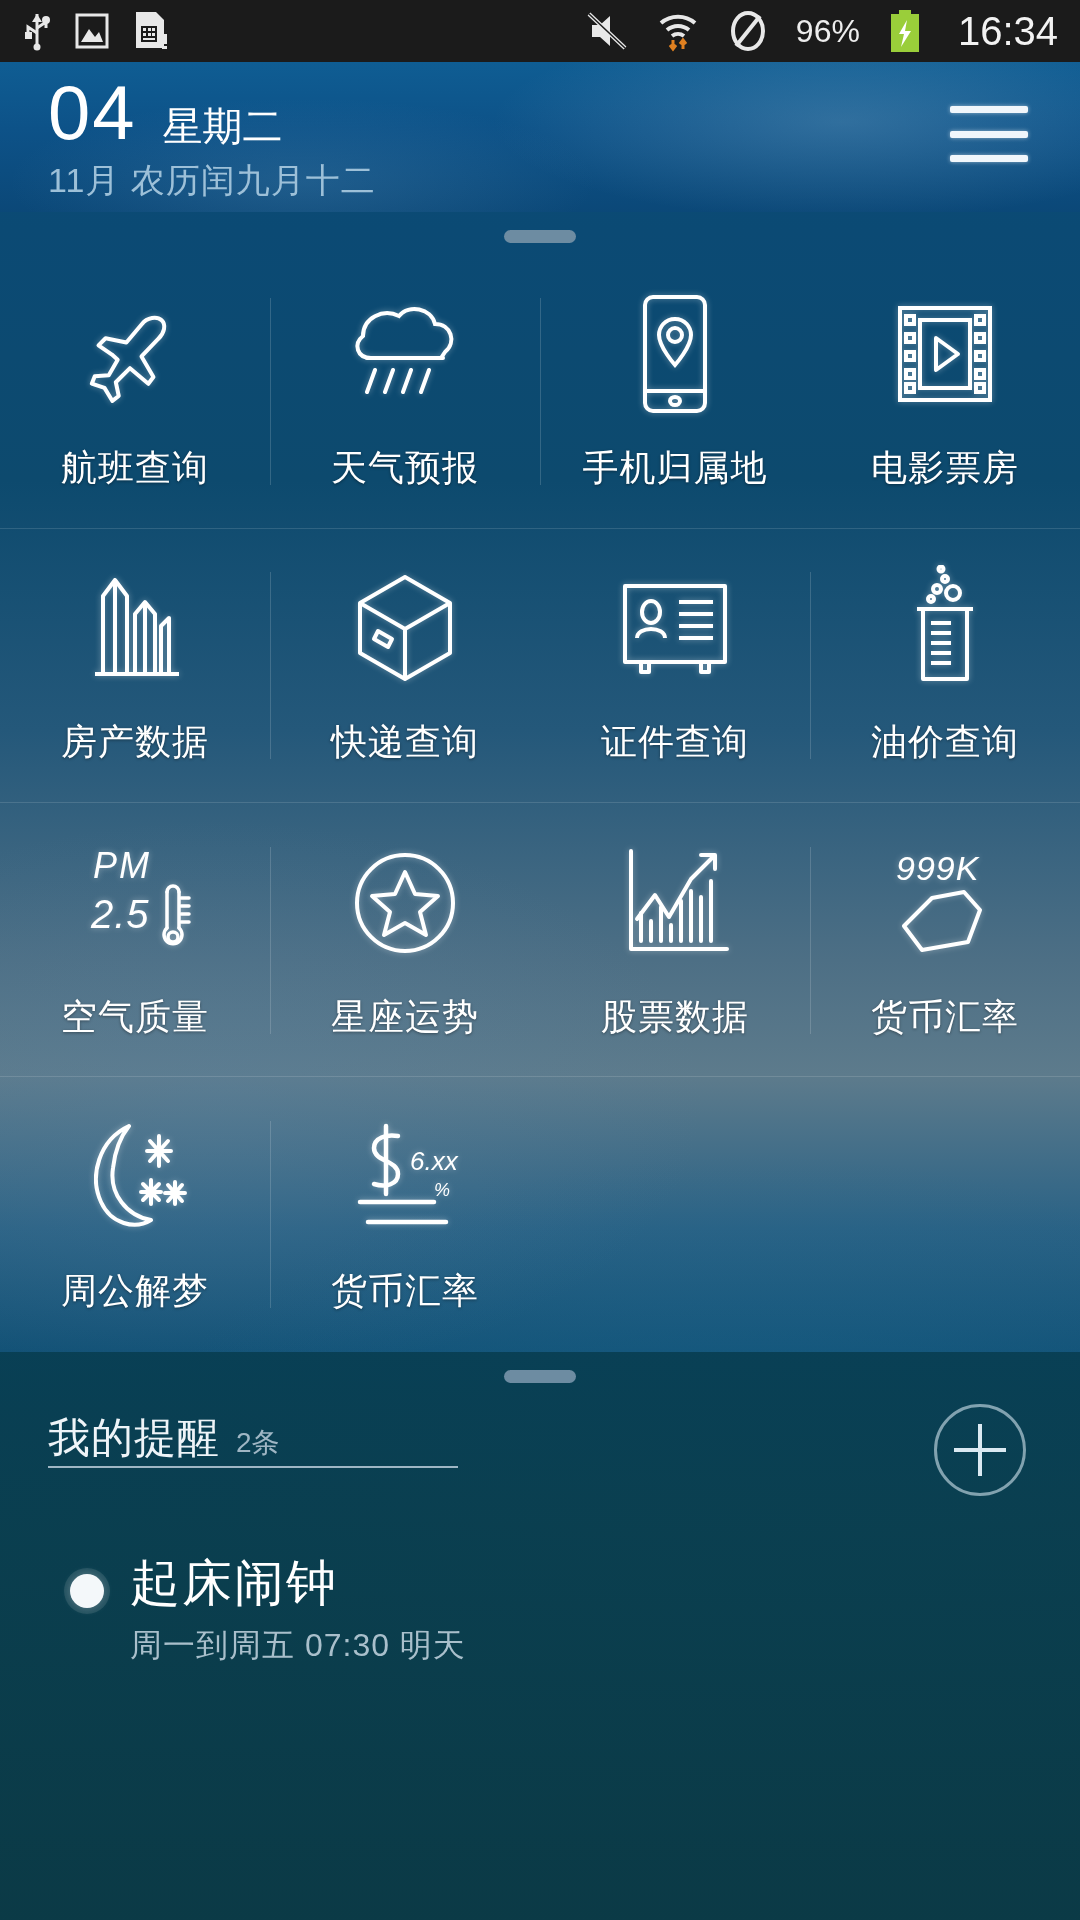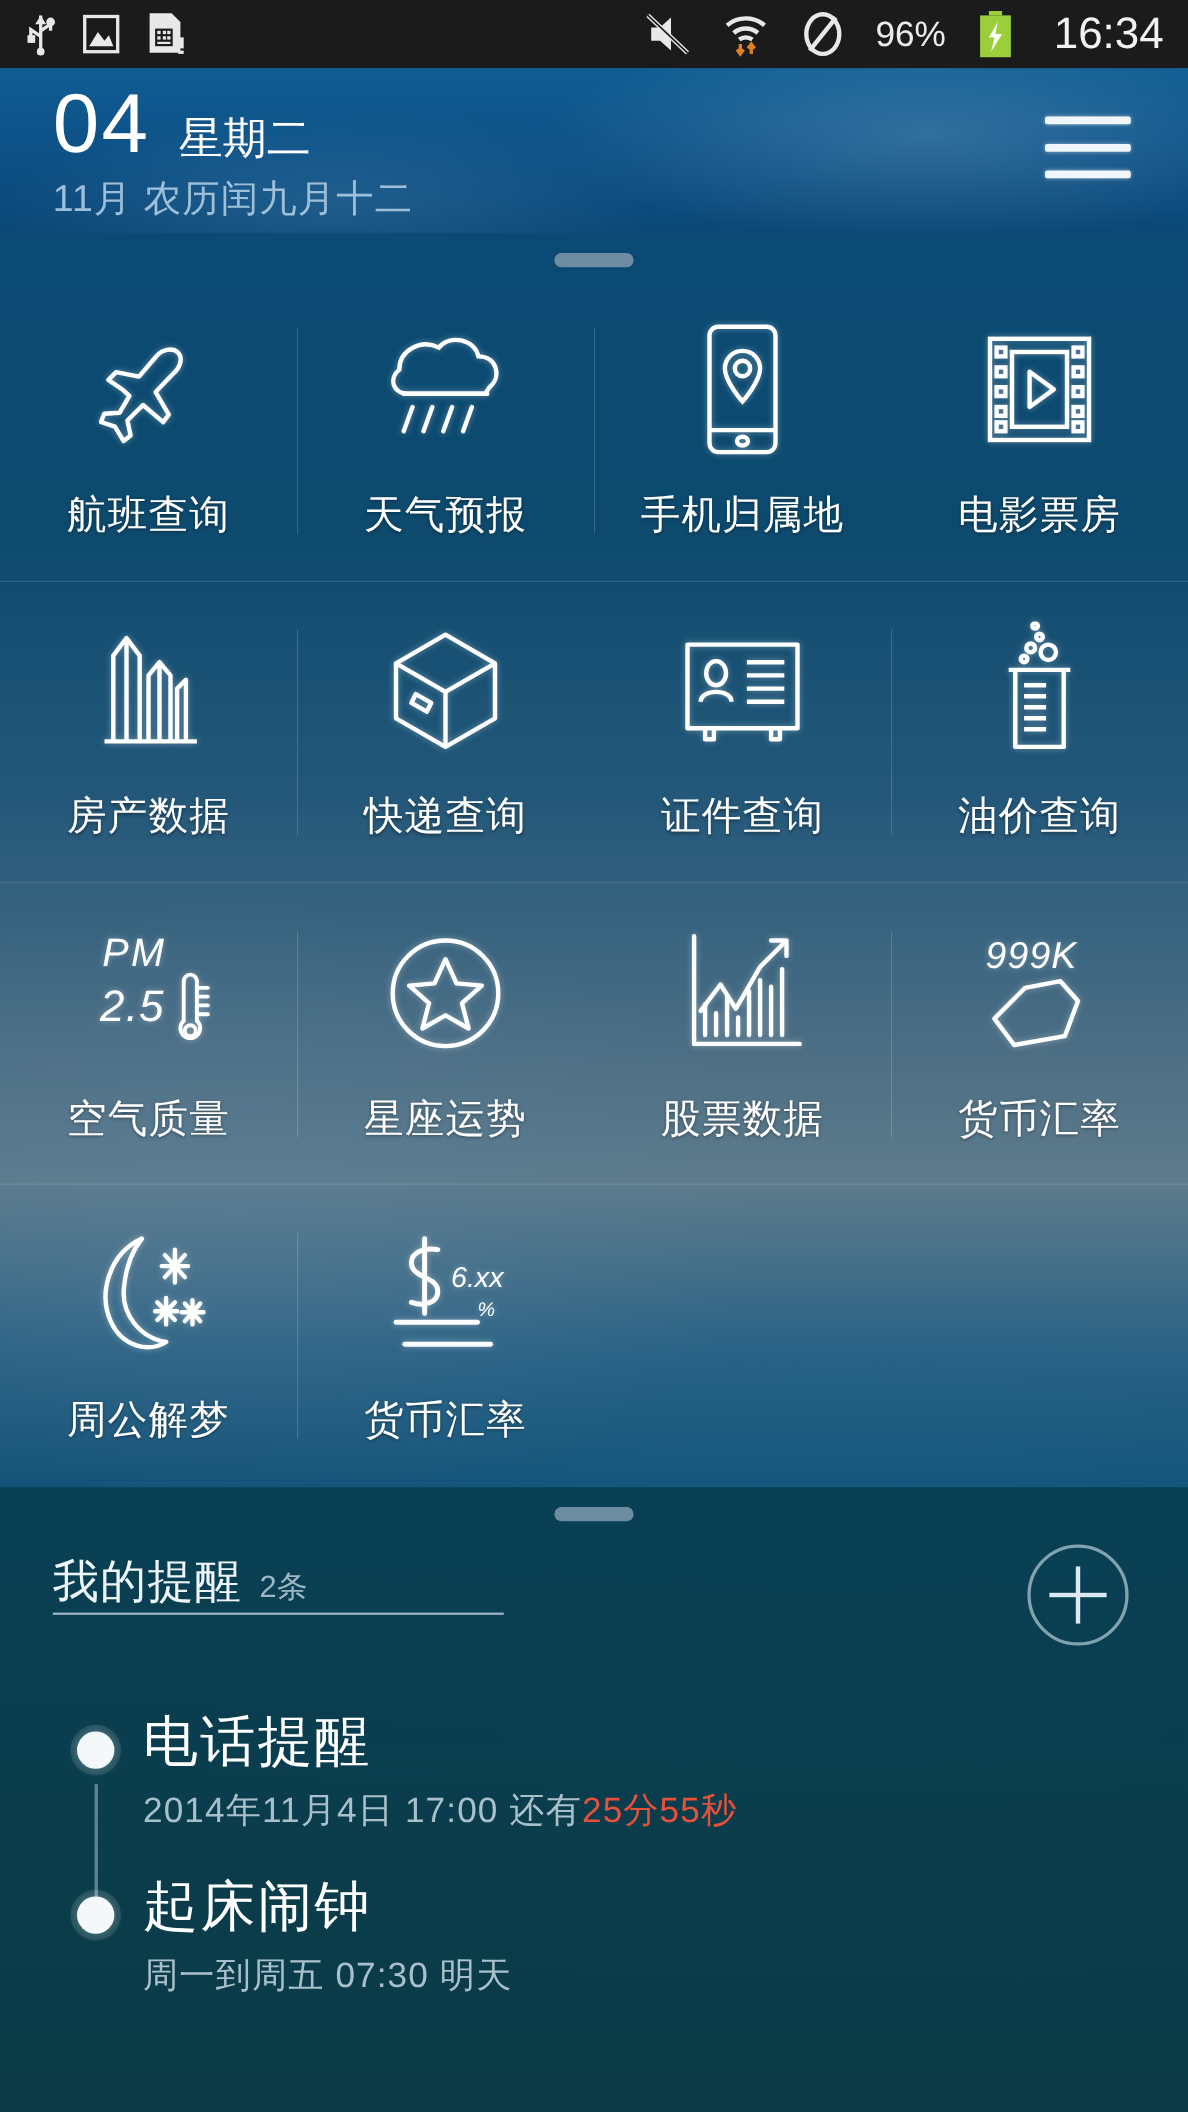--- a/index.html
+++ b/index.html
@@ -454,28 +454,20 @@
 
     <div class="rem-head">
       <span class="rem-title">我的提醒</span>
       <span class="rem-count">2条</span>
     </div>
 
     <div class="add-btn"></div>
 
     <div class="rem-list">
 
-      <div class="rem-item">
-        <div class="bullet"></div>
-        <div class="connector"></div>
-        <div class="rem-name">电话提醒</div>
-        <div class="rem-sub">
-          <span>2014年11月4日 17:00 还有</span><span class="hl">25分55秒</span>
-        </div>
-      </div>
 
       <div class="rem-item">
         <div class="bullet"></div>
         <div class="rem-name">起床闹钟</div>
         <div class="rem-sub">
           <span>周一到周五 07:30 明天</span><span class="hl"></span>
         </div>
       </div>
 
     </div>

